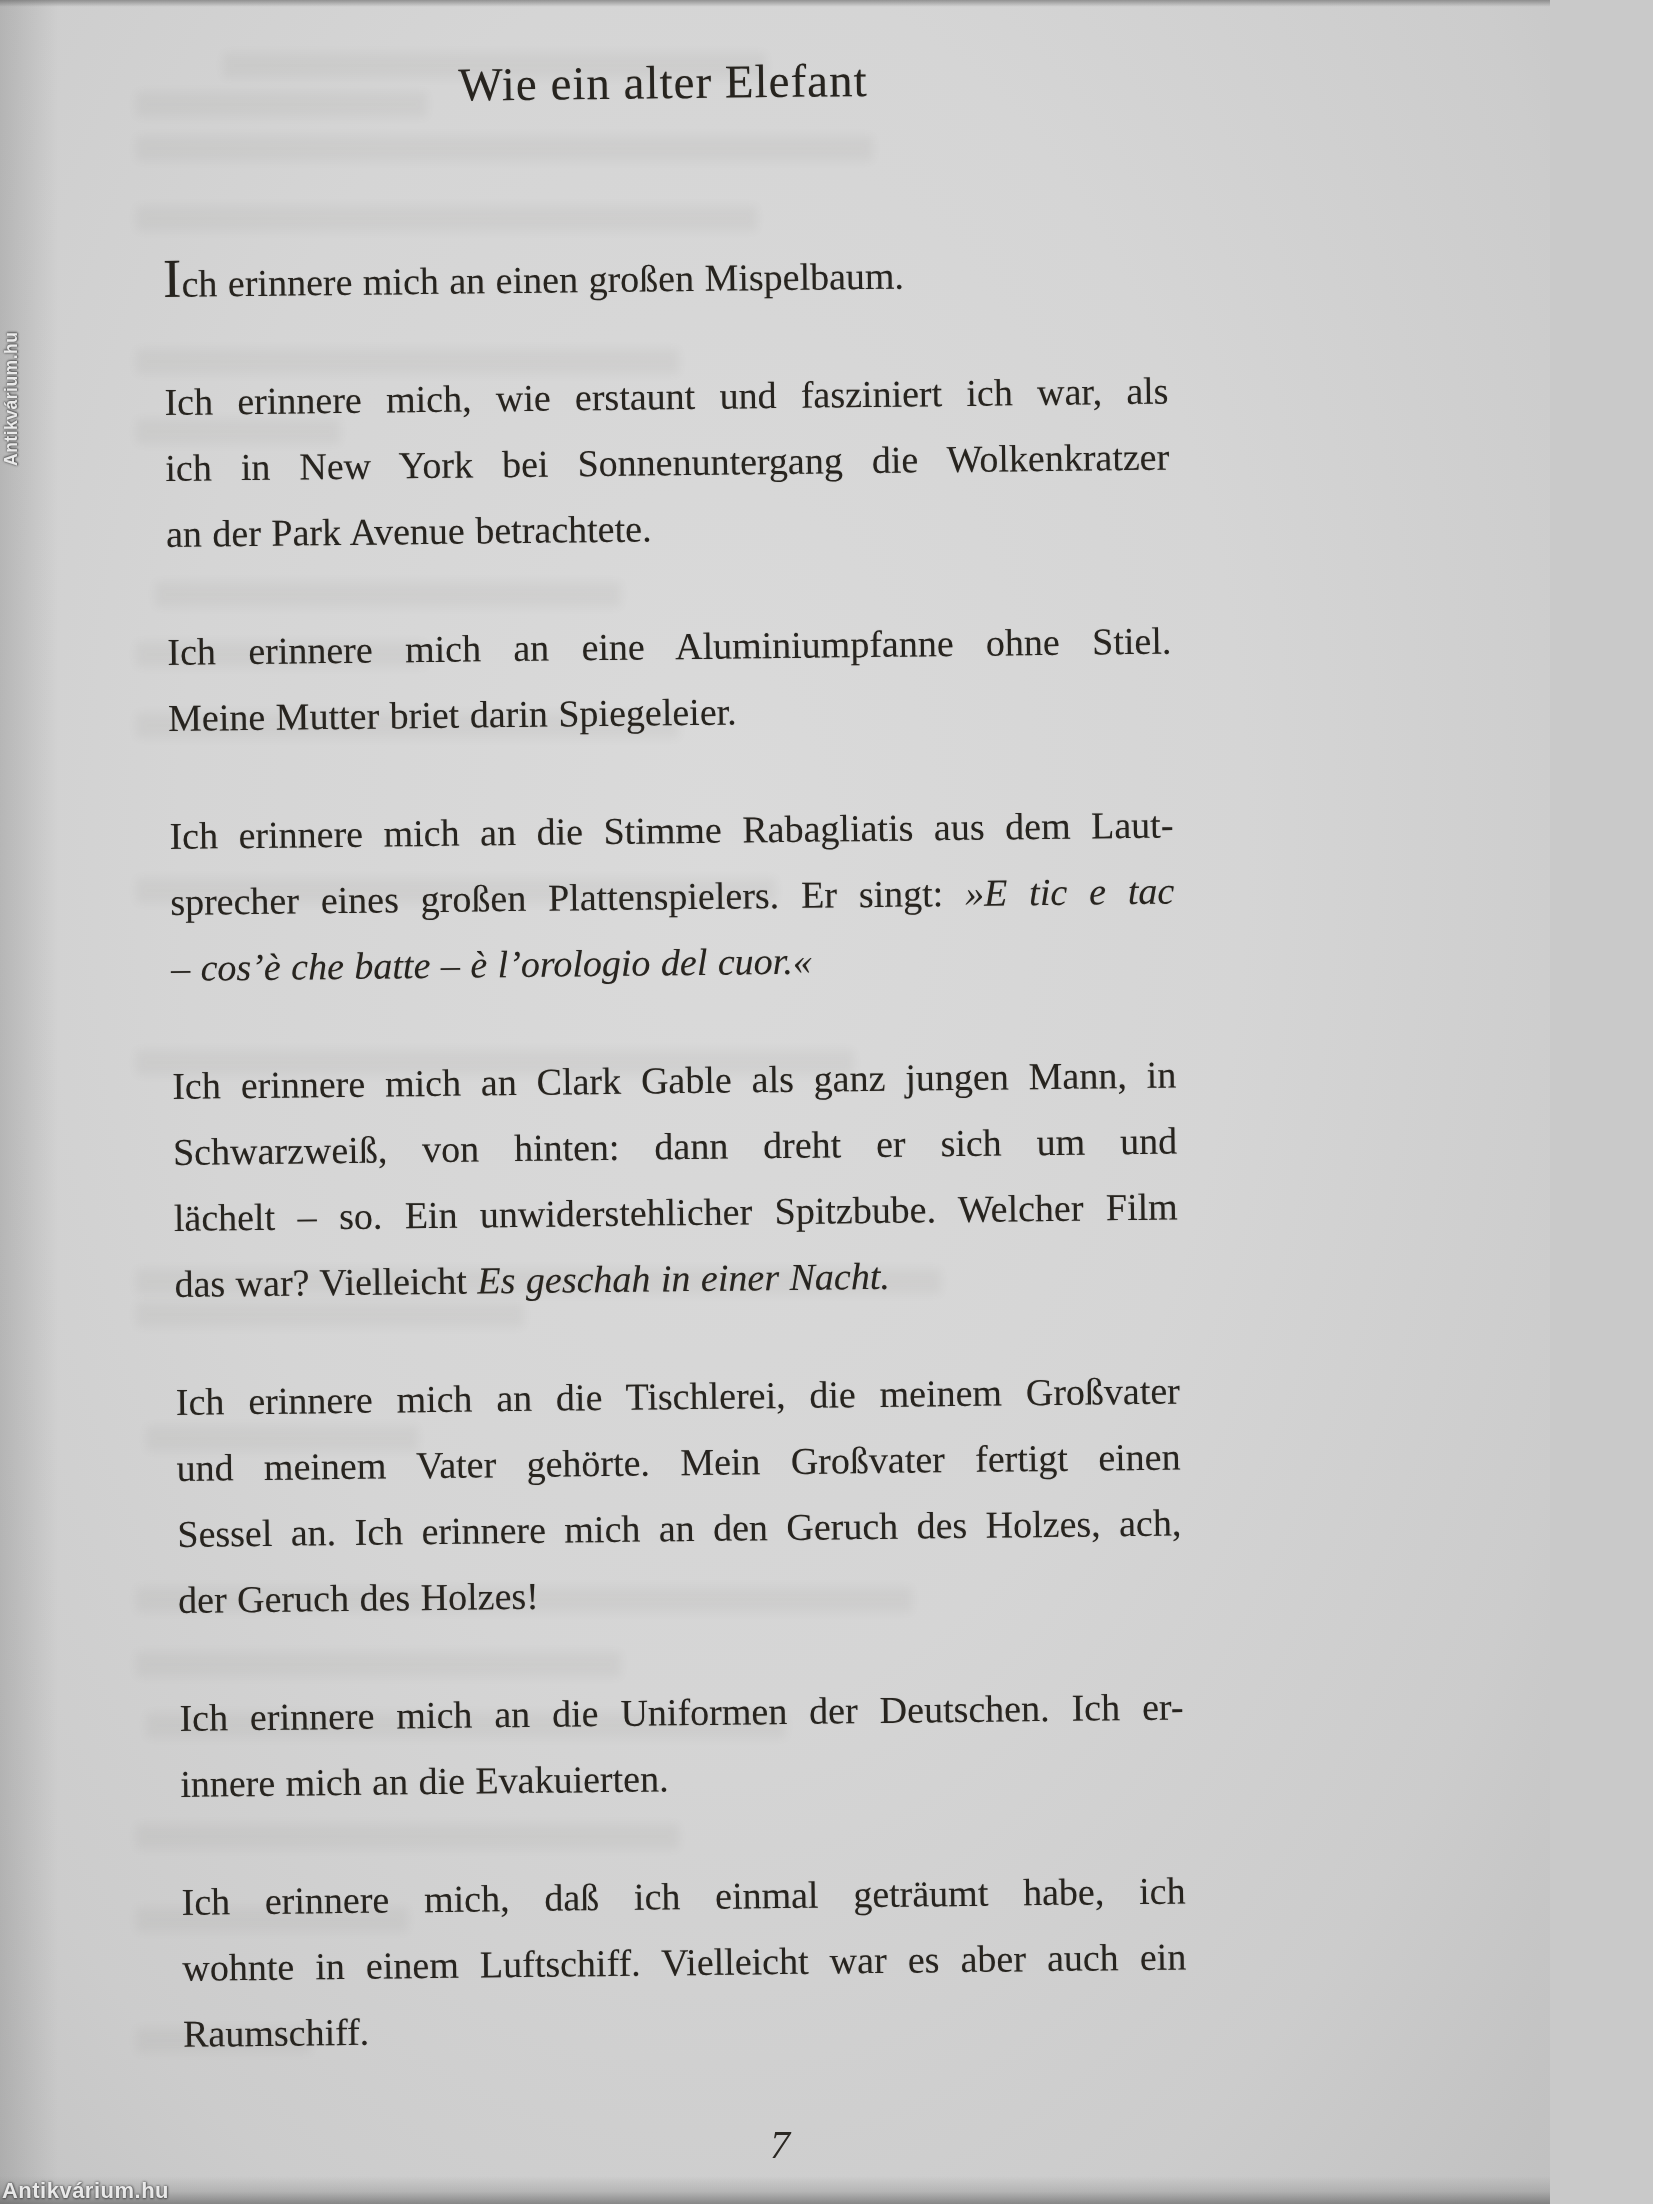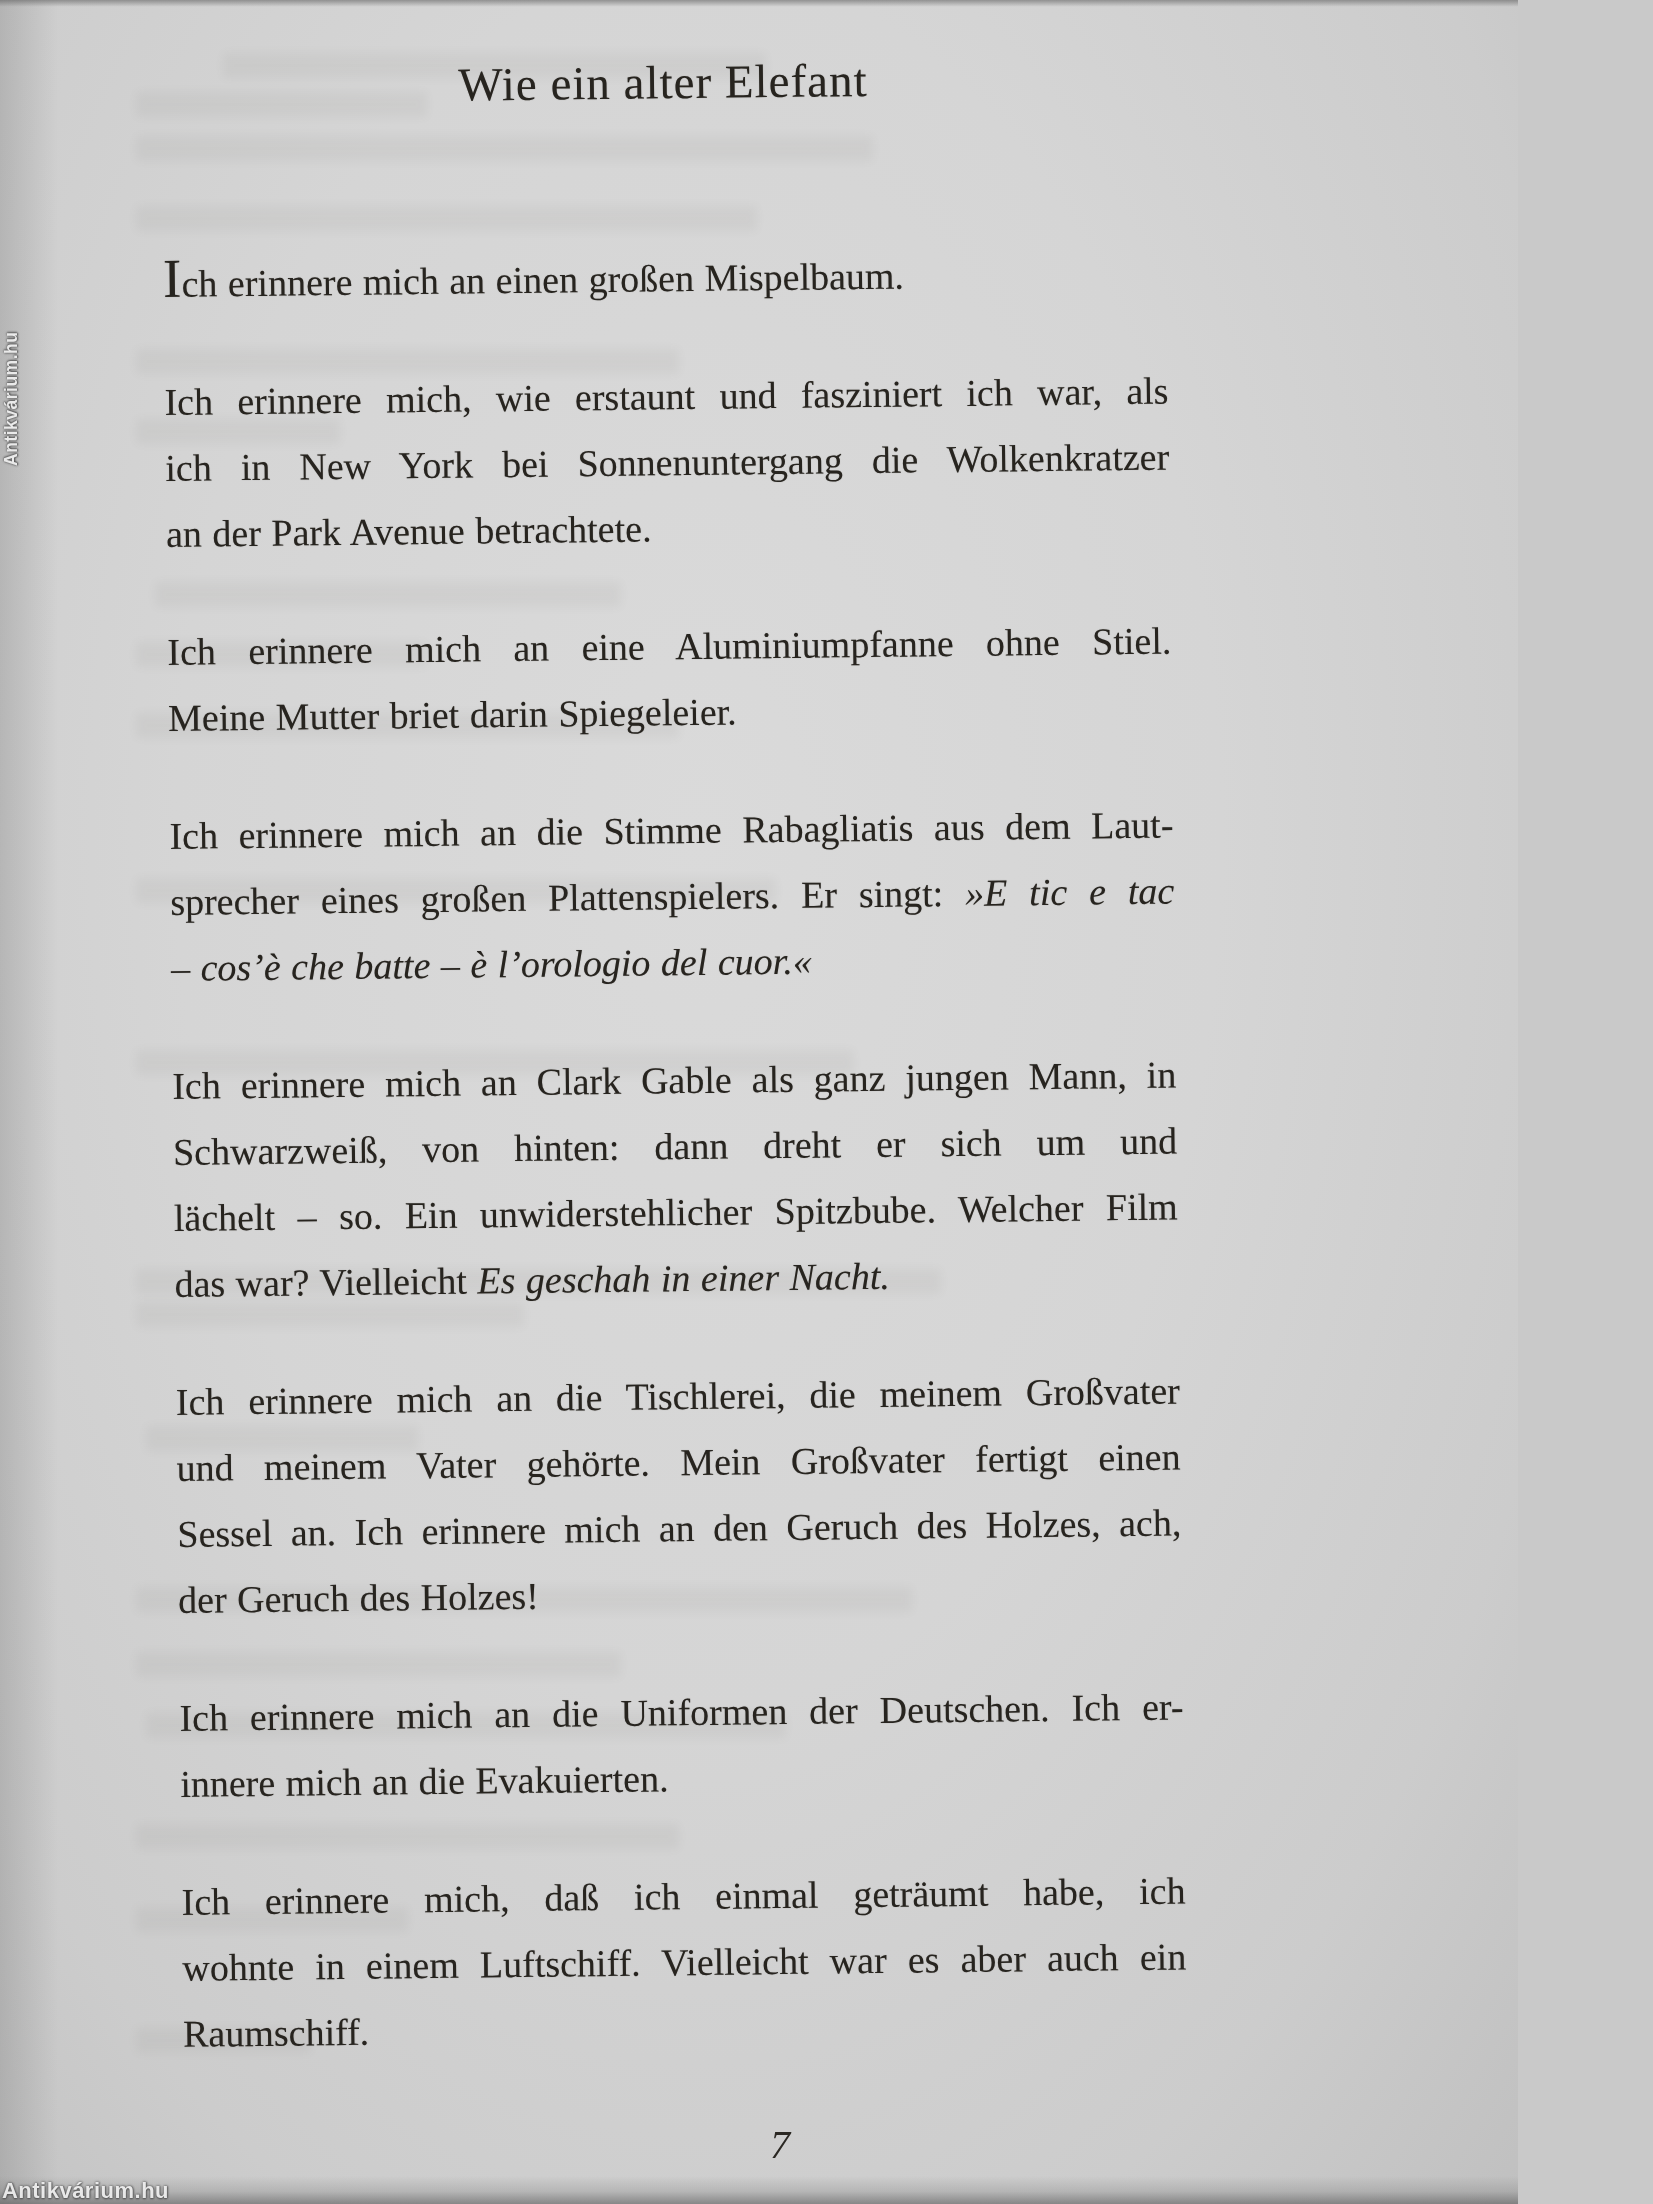--- a/index.html
+++ b/index.html
@@ -13,20 +13,21 @@
   .photo {
     position: absolute;
     inset: 0;
     width: 1518px;
     height: 2205px;
     background:
       linear-gradient(180deg, rgba(90,90,90,.55) 0px, rgba(90,90,90,0) 6.8px),
       linear-gradient(0deg, rgba(70,70,70,.55) 0px, rgba(110,110,110,.25) 13.6px, rgba(110,110,110,0) 29px),
       linear-gradient(90deg, rgba(120,120,120,.30) 0px, rgba(120,120,120,0) 58px),
       radial-gradient(ellipse at 46% 38%, #dadada 0%, #d5d5d5 45%, #cccccc 78%, #c0c0c0 100%);
+    padding-left: 32px;
   }
   .ghosts { position: absolute; inset: 0; }
   .ghost {
     position: absolute;
     height: 25px;
     background: #4a473f;
     opacity: 0.05;
     filter: blur(4.9px);
     border-radius: 3.9px;
   }

